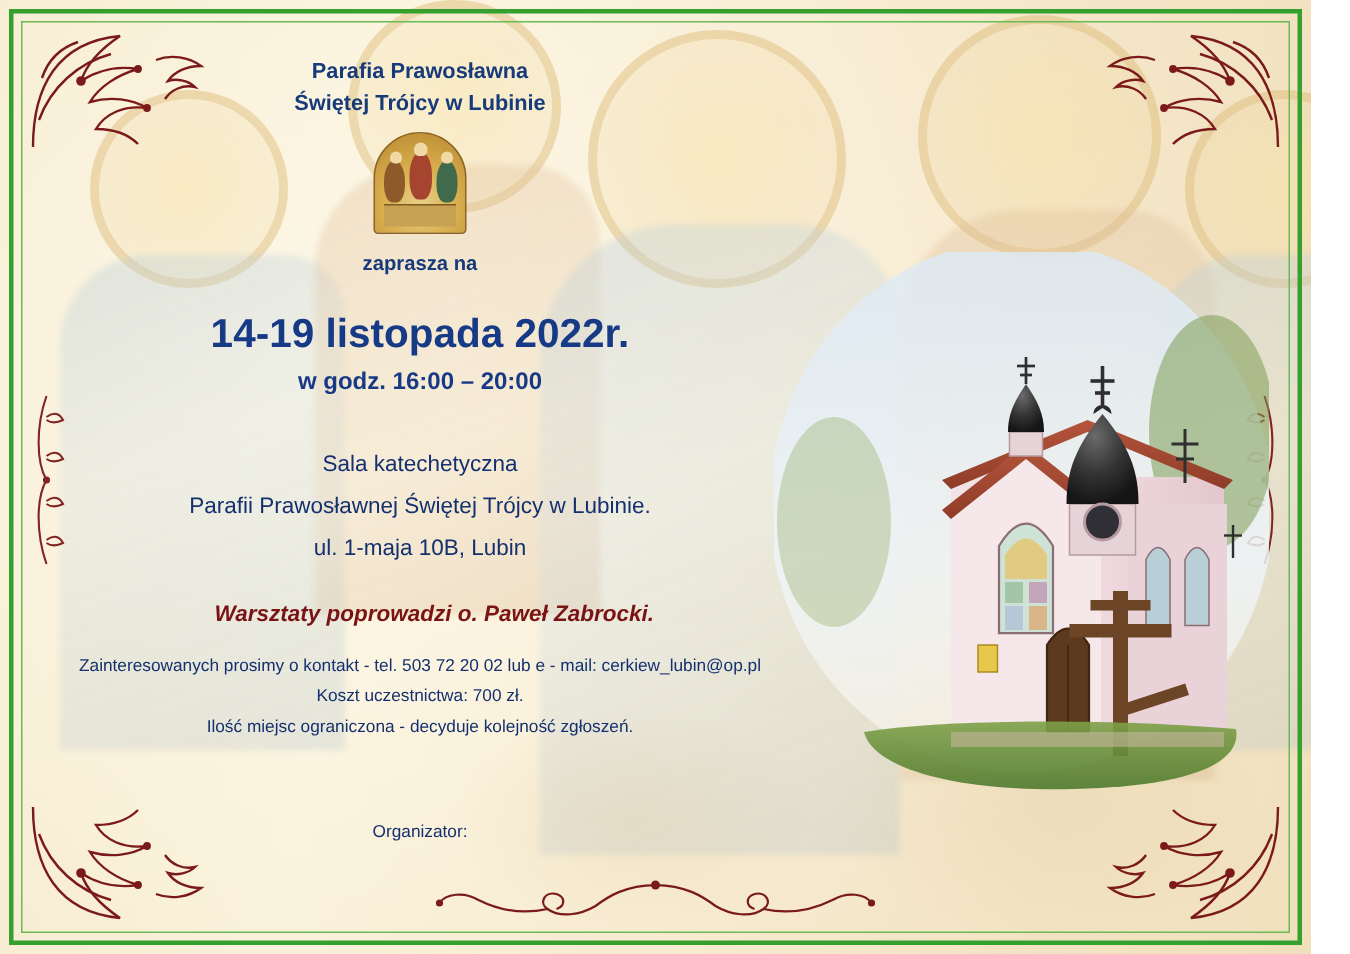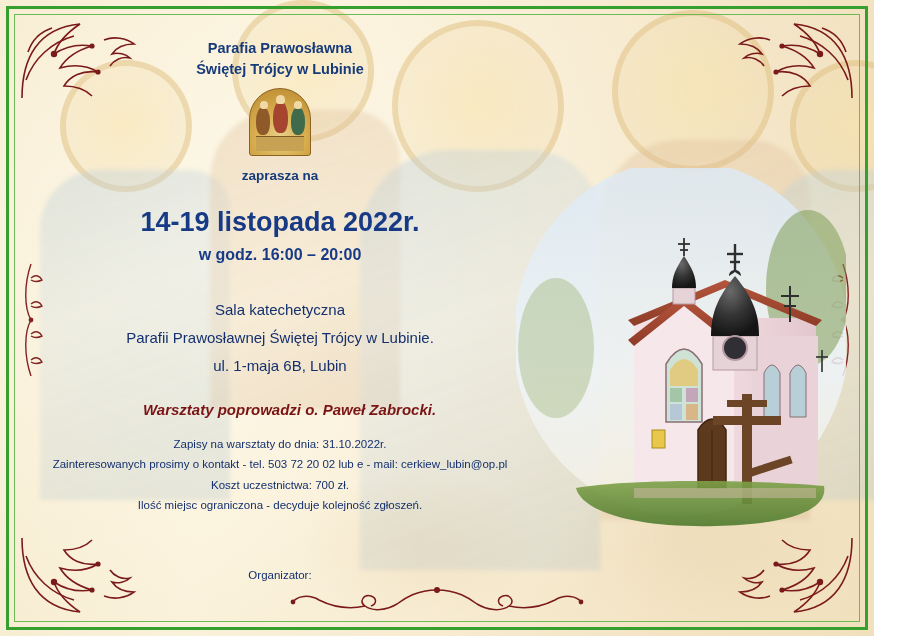--- a/index.html
+++ b/index.html
@@ -454,27 +454,26 @@
 
     <div class="invite">zaprasza na</div>
 
 
     <div class="date">14-19 listopada 2022r.</div>
     <div class="hours">w godz. 16:00 – 20:00</div>
 
     <div class="venue">
       <div>Sala katechetyczna</div>
       <div>Parafii Prawosławnej Świętej Trójcy w Lubinie.</div>
-      <div>ul. 1-maja 6B, Lubin</div>
+      <div>ul. 1-maja 10B, Lubin</div>
     </div>
 
     <div class="leader">Warsztaty poprowadzi o. Paweł Zabrocki.</div>
 
     <div class="details">
-      <div>Zapisy na warsztaty do dnia: 31.10.2022r.</div>
       <div>Zainteresowanych prosimy o kontakt - tel. 503 72 20 02 lub e - mail: cerkiew_lubin@op.pl</div>
       <div>Koszt uczestnictwa: 700 zł.</div>
       <div>Ilość miejsc ograniczona - decyduje kolejność zgłoszeń.</div>
     </div>
 
     <div class="organizer-label">Organizator:</div>
 
   </div>
 </div>
 

